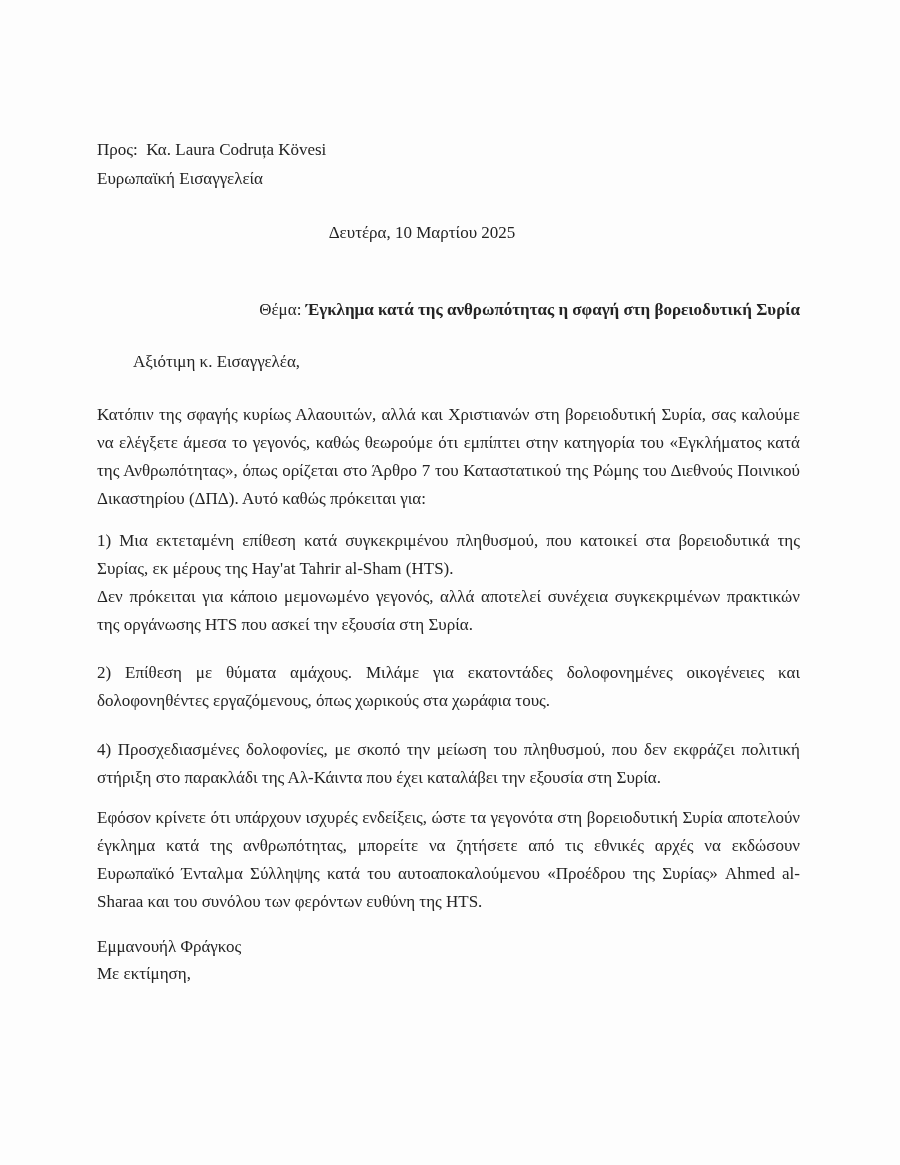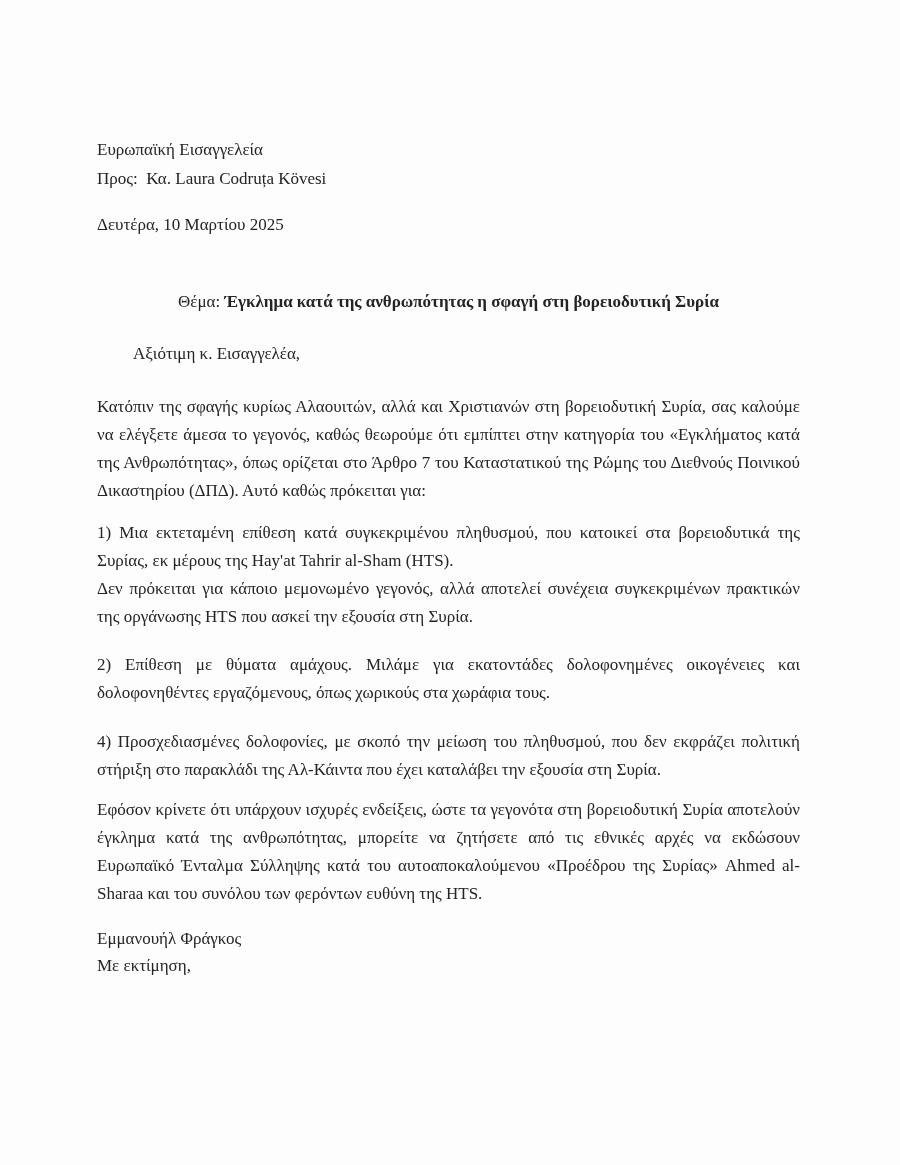--- a/index.html
+++ b/index.html
@@ -20,27 +20,27 @@
     line-height: 28px;
     padding: 135px 100px 0 97px;
     overflow: hidden;
   }
   .addr-line {
     white-space: pre-wrap;
     line-height: 29px;
     text-align: left;
   }
   .date-line {
-    margin-top: 18px;
-    text-align: left;
+    margin-top: 26px;
+    text-align: center;
     margin-right: 53px;
   }
   .subject-line {
     margin-top: 49px;
-    text-align: center;
+    text-align: right;
   }
   .subject-line strong {
     font-weight: bold;
   }
   .salutation {
     margin-top: 24px;
     text-align: left;
     margin-left: 36px;
   }
   .para {
@@ -58,22 +58,22 @@
     line-height: 27px;
     text-align: left;
   }
 </style>
 </head>
 <body>
 
 <div class="page">
 
   <div class="addr">
+    <div class="addr-line">Προς:  Κα. Laura Codruța Kövesi</div>
     <div class="addr-line">Ευρωπαϊκή Εισαγγελεία</div>
-    <div class="addr-line">Προς:  Κα. Laura Codruța Kövesi</div>
   </div>
 
   <div class="date-line">Δευτέρα, 10 Μαρτίου 2025</div>
 
   <div class="subject-line">
     <span>Θέμα: </span><strong>Έγκλημα κατά της ανθρωπότητας η σφαγή στη βορειοδυτική Συρία</strong>
   </div>
 
   <div class="salutation">Αξιότιμη κ. Εισαγγελέα,</div>
 

